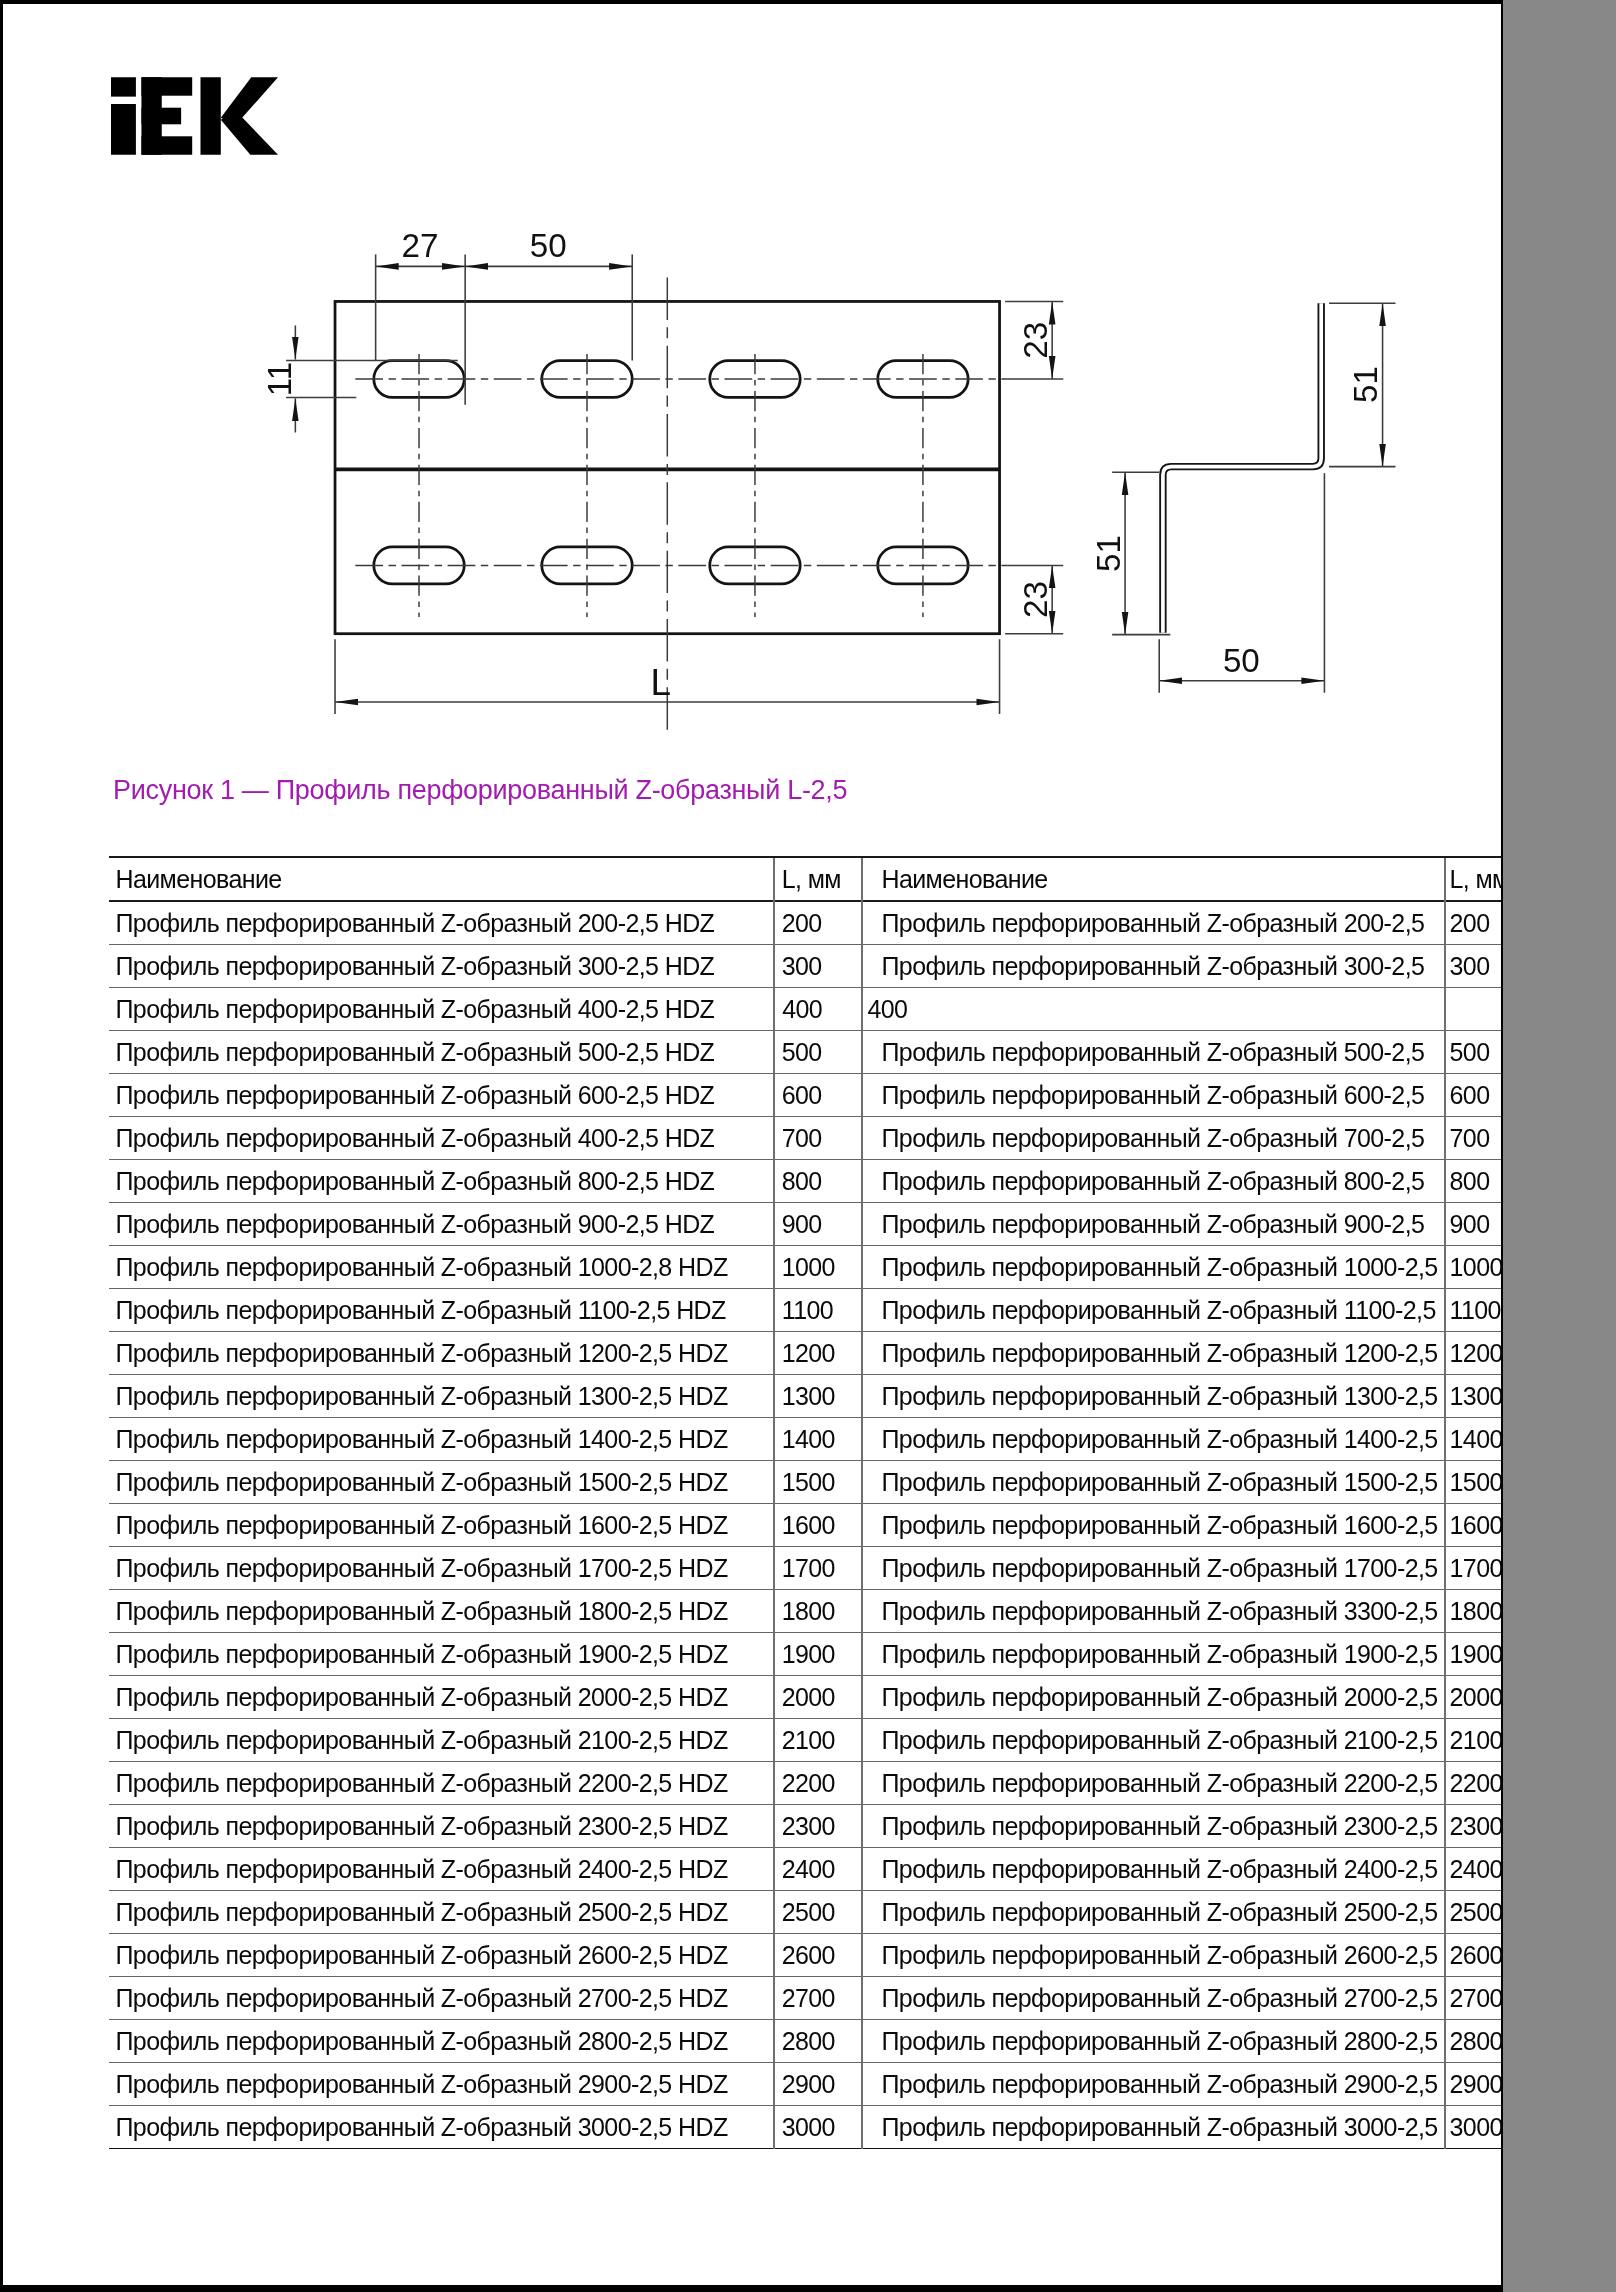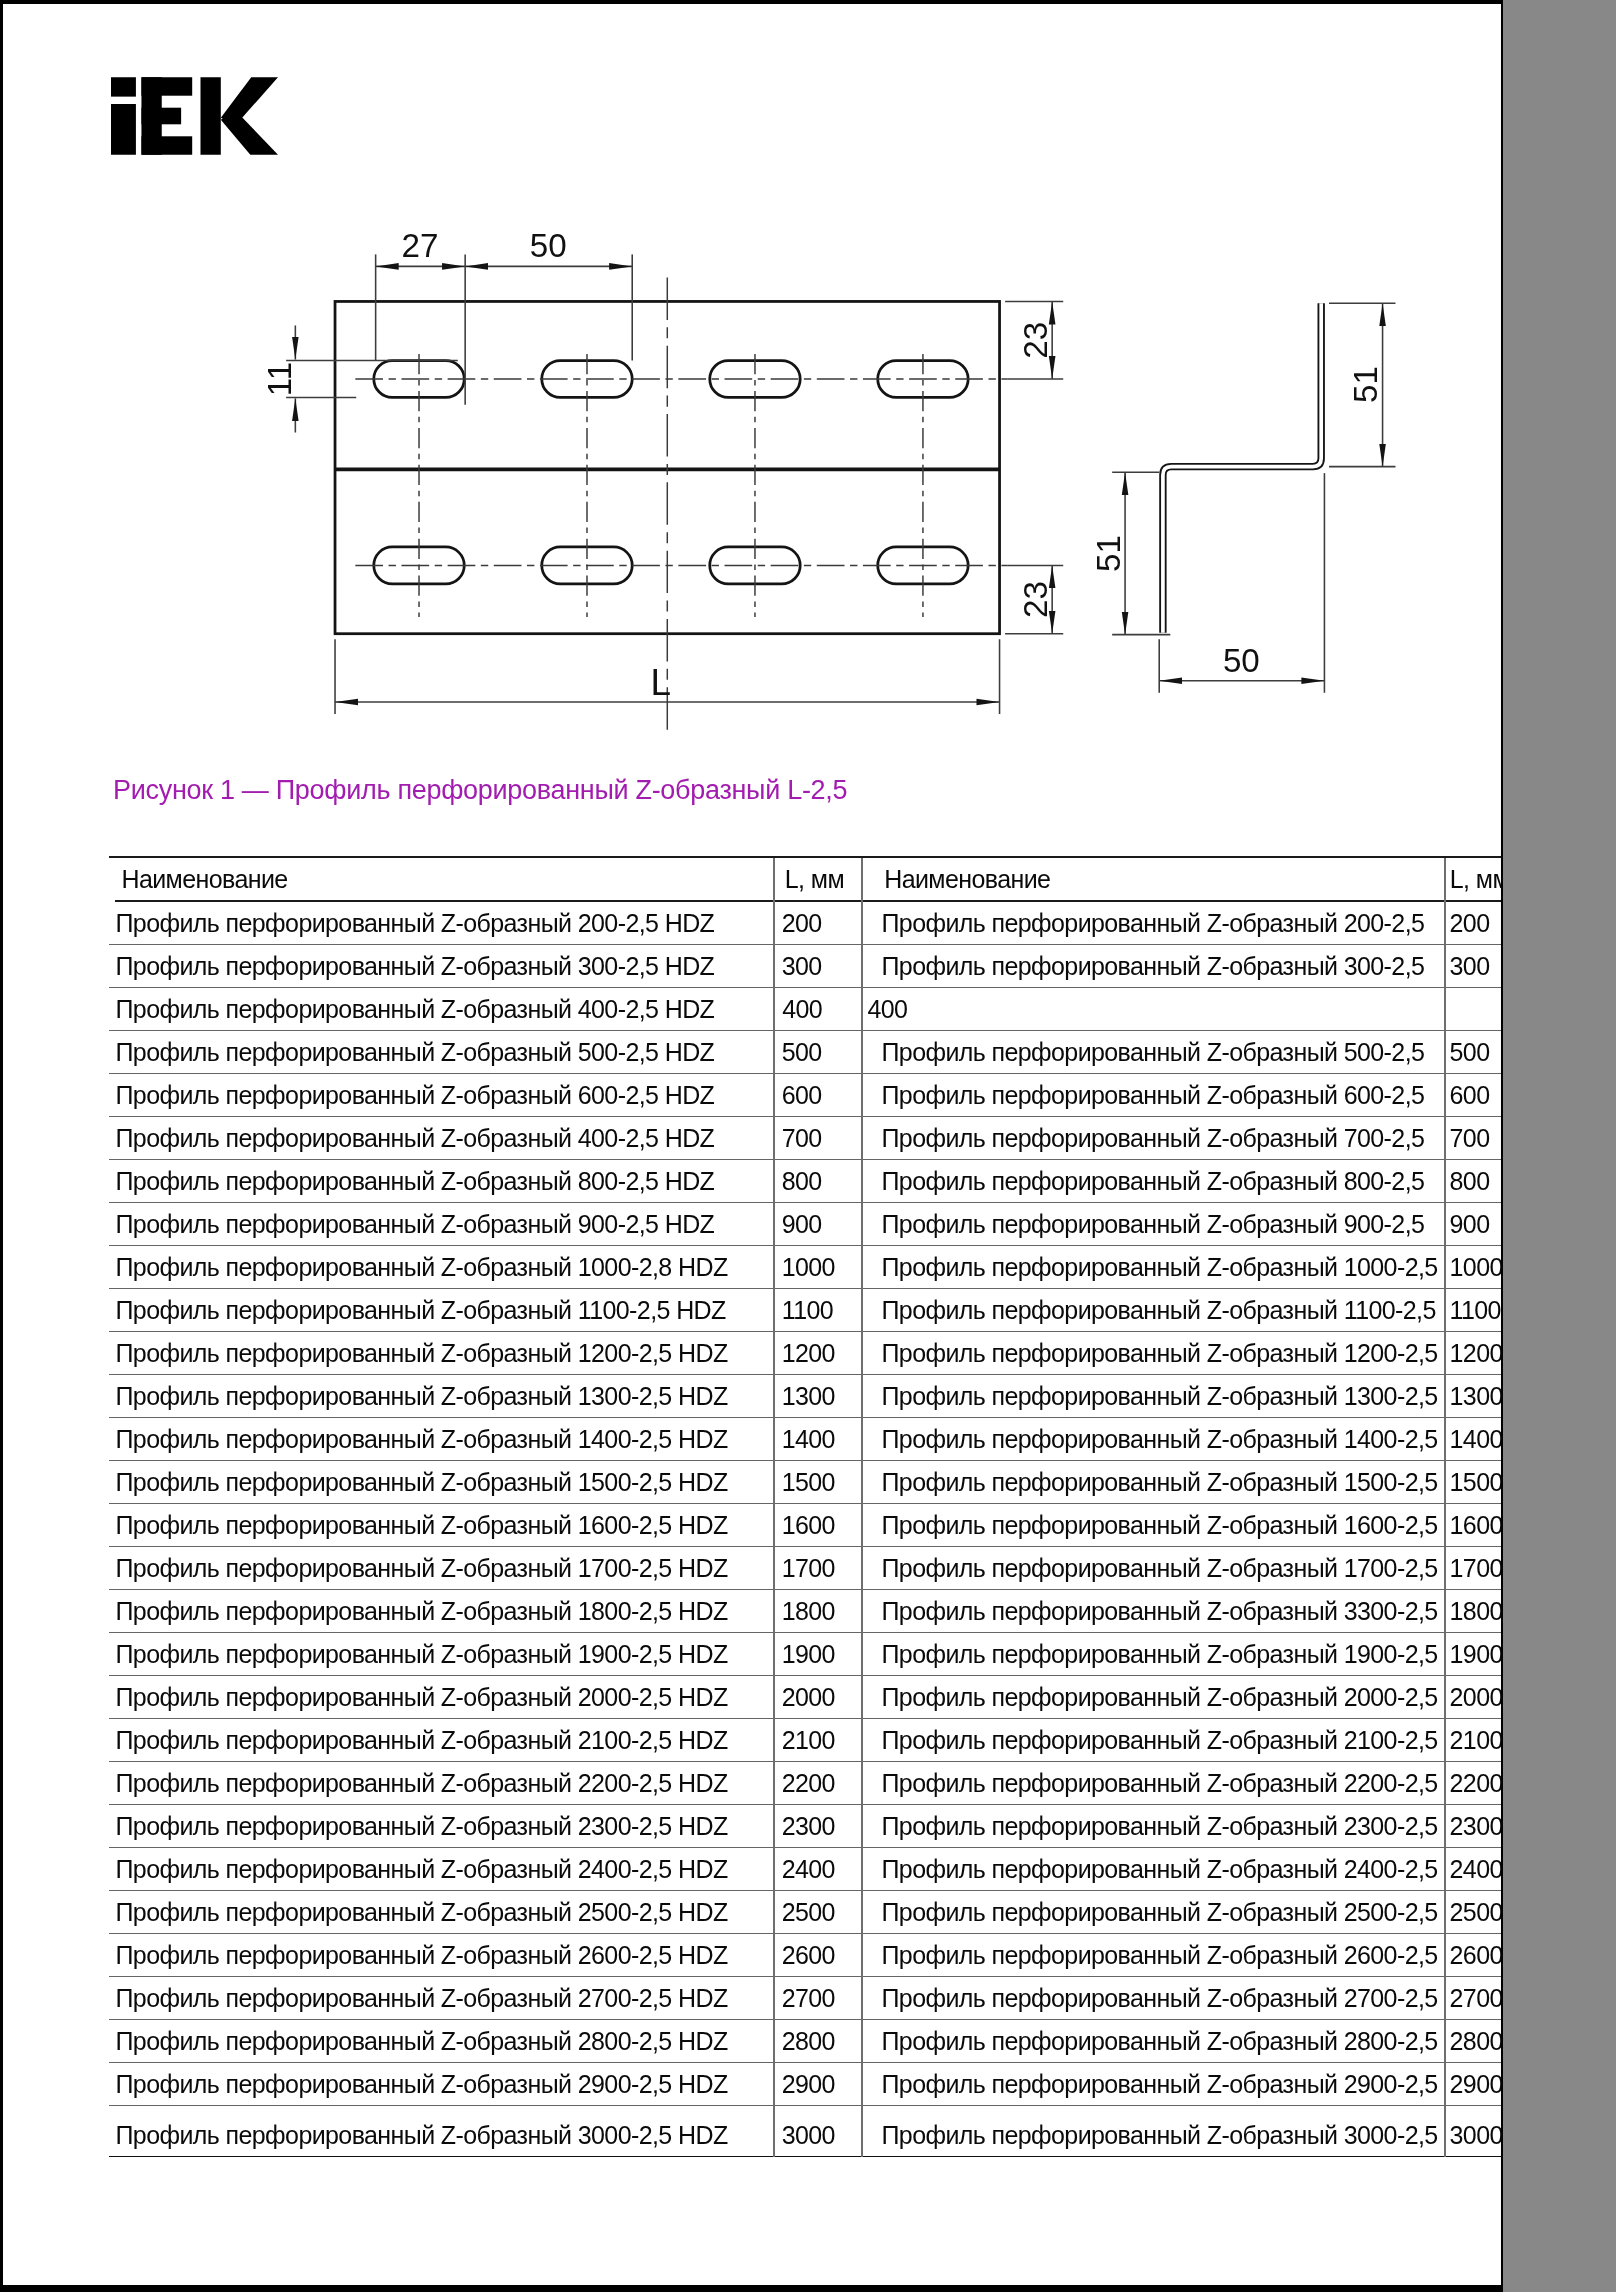--- a/index.html
+++ b/index.html
@@ -16,23 +16,23 @@
   .drawing{position:absolute;left:0;top:185px;width:1617px;height:591px;}
   .caption{
     position:absolute;left:113px;top:775px;font-size:27px;color:#a21caf;
     letter-spacing:-0.3px;white-space:nowrap;
   }
   
   .spec-table{
     position:absolute;left:109px;top:856px;width:1395px;
     border-top:2.8px solid #1a1a1a;
   }
-  .thead{display:flex;height:42px;border-bottom:2.8px solid #1a1a1a;margin-left:6px;}
+  .thead{display:flex;height:42px;border-bottom:2.8px solid #1a1a1a;}
   .tr{display:flex;height:43px;border-bottom:1.8px solid #656565;box-sizing:border-box;}
-  .tr:last-child{border-bottom:1.8px solid #111;margin-top:8px;}
+  .tr:last-child{border-bottom:1.8px solid #111;}
   .td,.th{
     display:flex;align-items:center;font-size:25px;color:#0a0a0a;
     box-sizing:border-box;overflow:hidden;white-space:nowrap;
     letter-spacing:-0.6px;
   }
   .c0{width:664px;padding-left:6.5px;}
   .c1{width:89px;padding-left:9.2px;}
   .c2{width:583px;padding-left:20px;}
   .c3{width:60px;padding-left:5.5px;}
   .vdiv{

